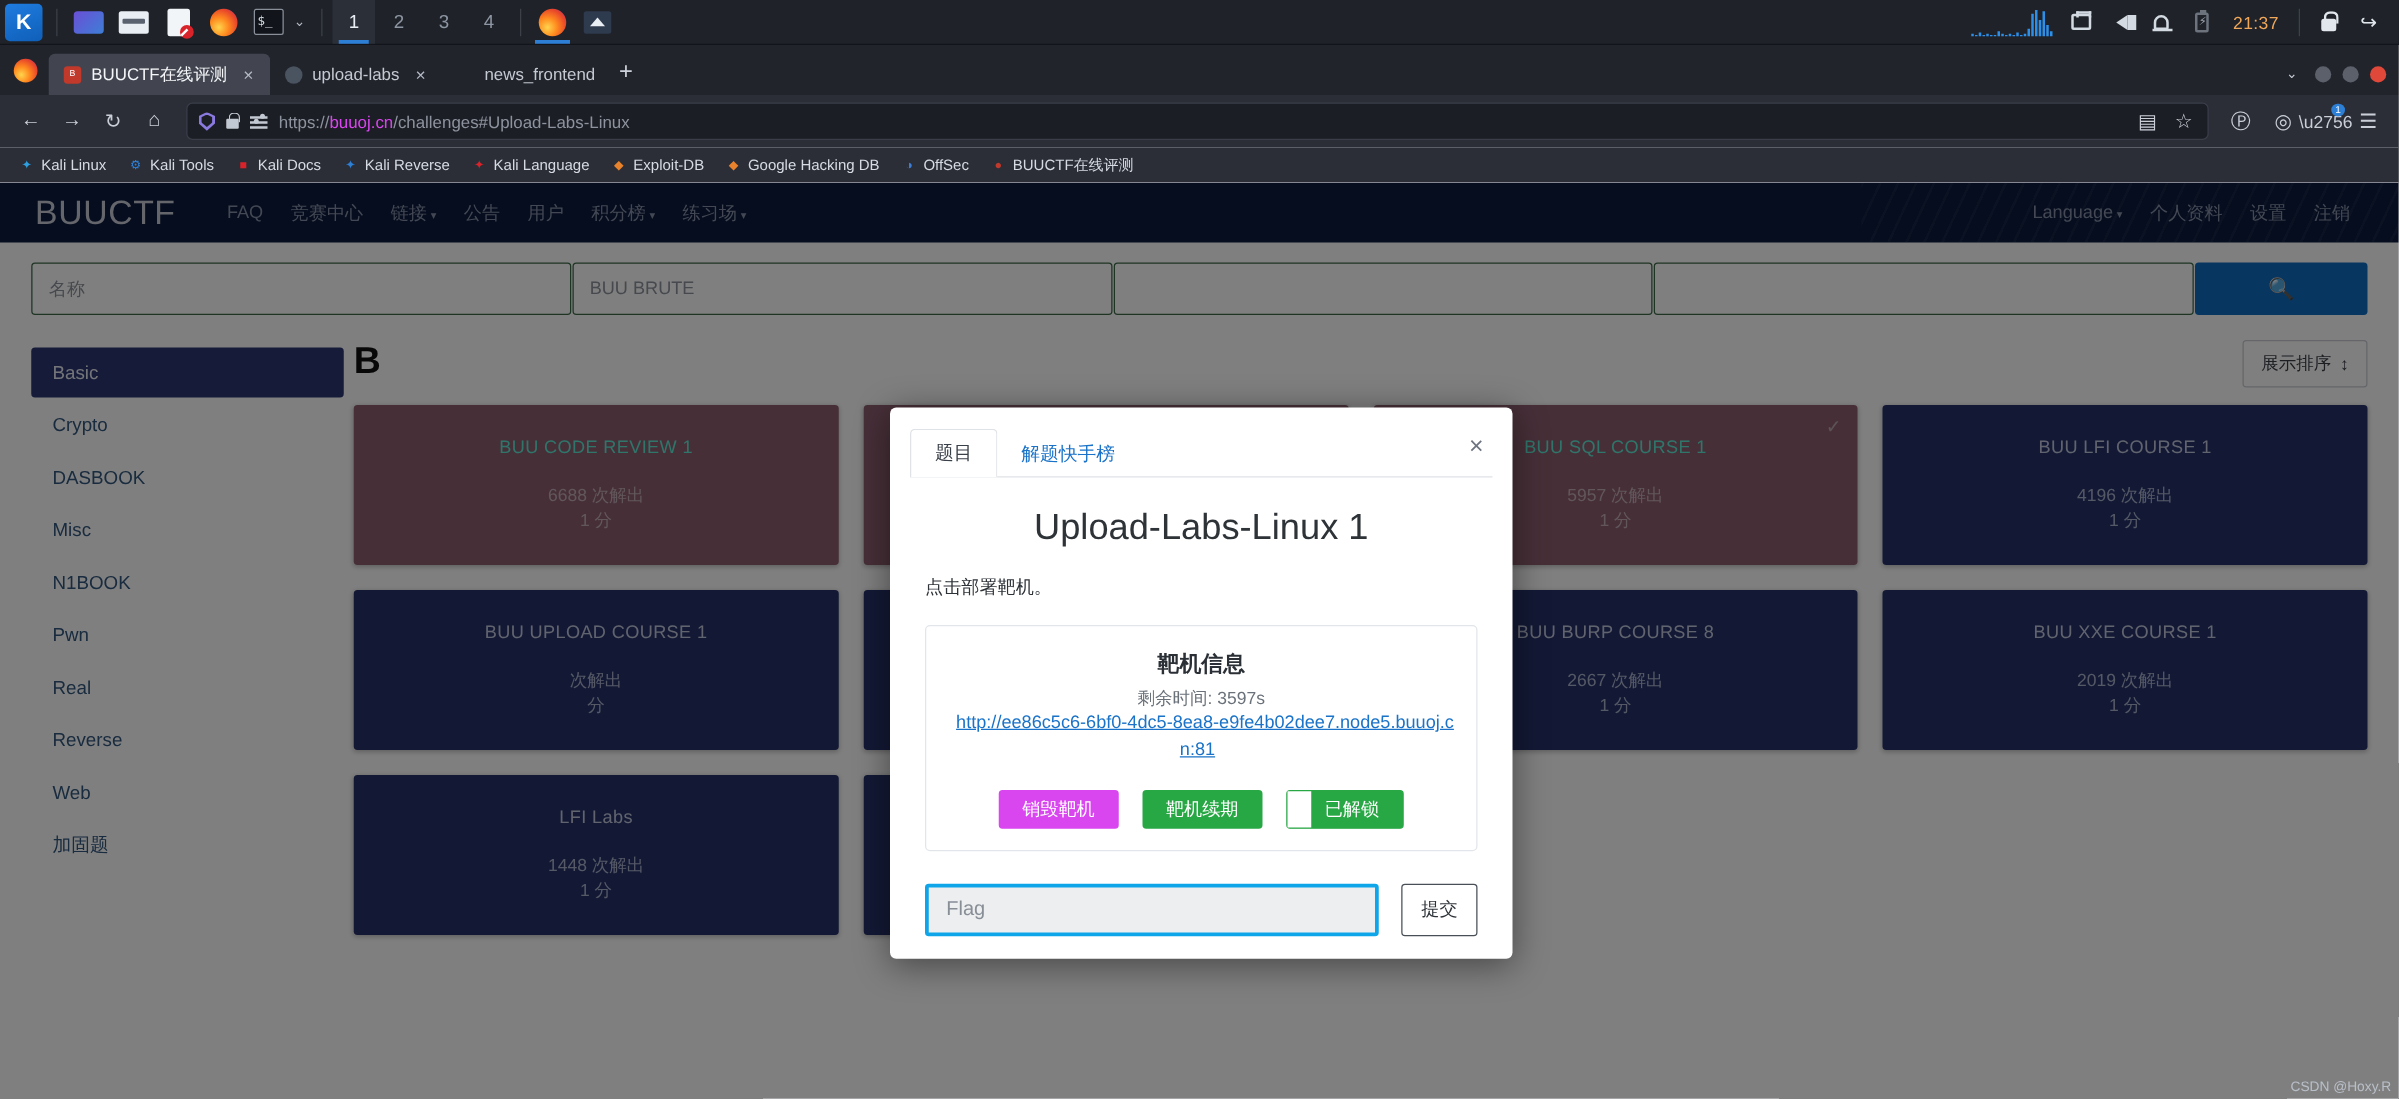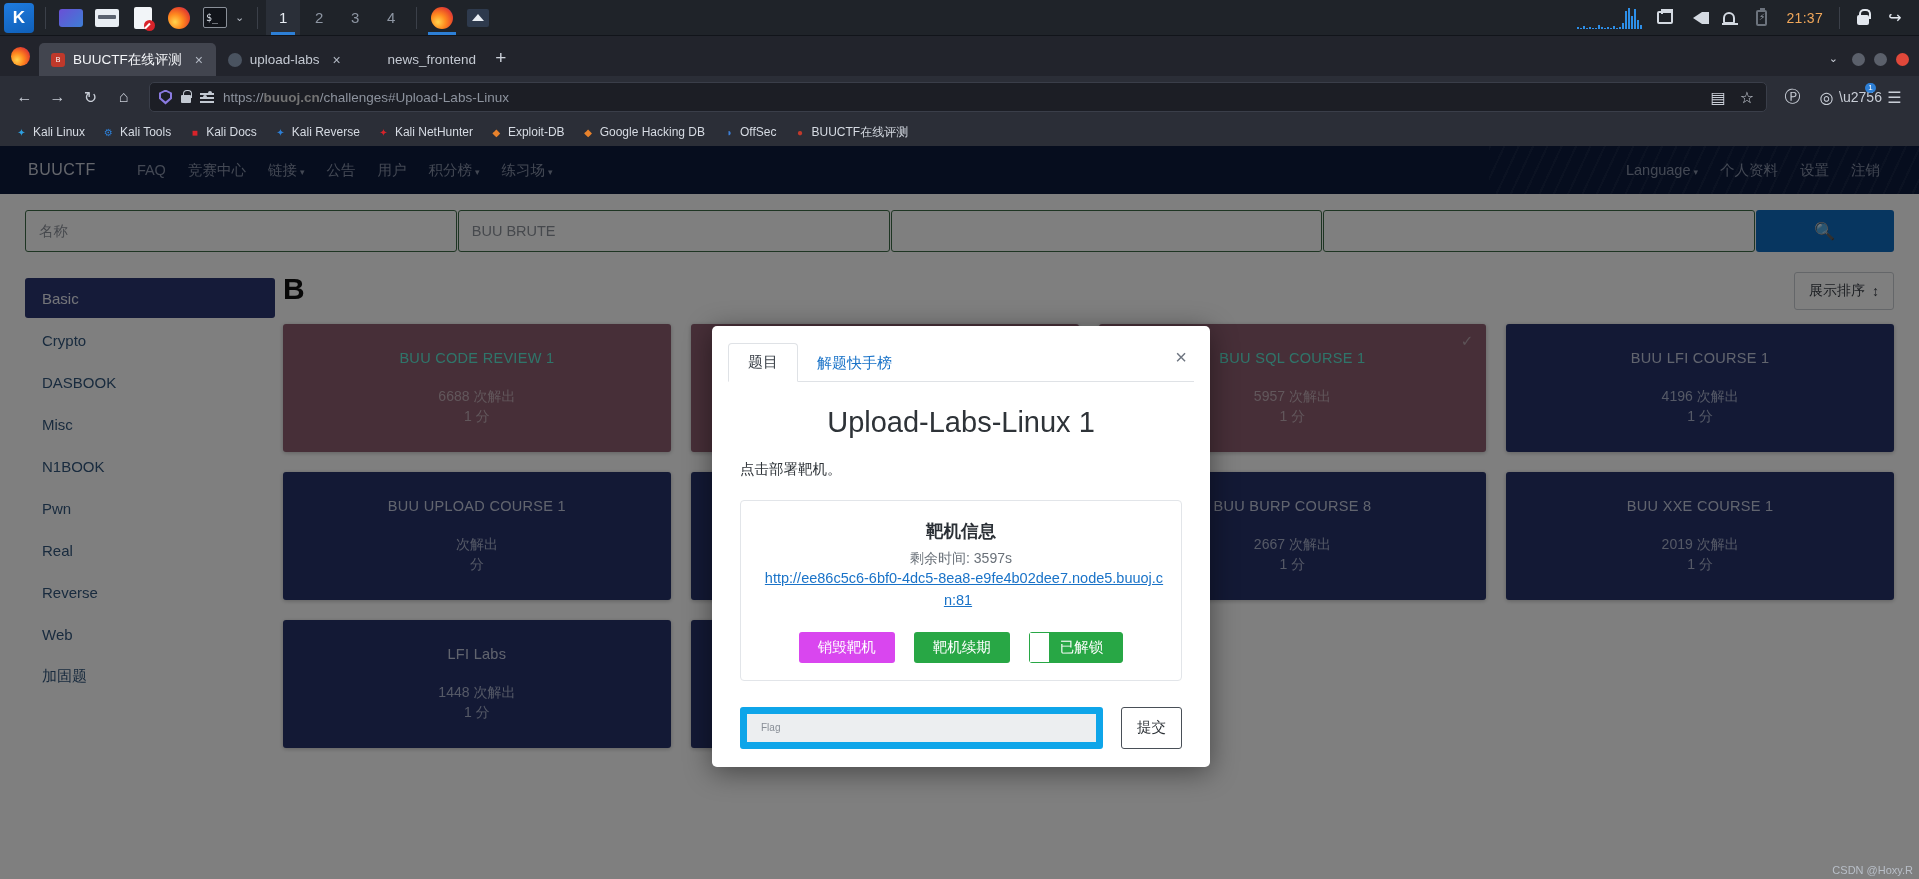--- a/index.html
+++ b/index.html
@@ -139,21 +139,21 @@
   .u-lock:before{content:"";position:absolute;left:1.5px;top:-5px;width:7px;height:7px;border:1.6px solid #c3c9d2;border-bottom:none;border-radius:4px 4px 0 0;}
   .u-perm { width: 14px; height: 12px; flex:none; position: relative; }
   .u-perm i { position:absolute; left:0; height:1.6px; background:#c3c9d2; }
   .u-perm i:nth-child(1){top:2px;width:14px;}
   .u-perm i:nth-child(2){top:6px;width:14px;}
   .u-perm i:nth-child(3){top:10px;width:14px;}
   .u-perm b { position:absolute; width:4px;height:4px;border-radius:50%;background:#c3c9d2; }
   .u-perm b:nth-of-type(1){top:0.2px;left:8px;}
   .u-perm b:nth-of-type(2){top:4.2px;left:3px;}
   #urltext { color: #9ea5b0; font-size: 13.5px; white-space: nowrap; flex:1 1 auto; }
-  #urltext b { color: #737373; font-weight: bold; }
+  #urltext b { color: #d946ef; font-weight: normal; }
   #urltext .u-dim { color: #8d939e; }
   #navright { display: flex; align-items: center; gap: 3px; }
   .badge-ext { position: relative; }
   .badge-ext .bnum {
     position: absolute; top: 1px; right: 0px;
     background: #2d7fd6; color: #fff; font-size: 8px; line-height: 10px;
     min-width: 11px; text-align: center; border-radius: 6px; padding: 0 2px;
   }
 
   #bookmarks { height: 28px; background: #2b2e37; display: flex; align-items: center; padding: 0 8px; gap: 3px; }
@@ -166,21 +166,21 @@
 
   #sitenav {
     height: 48px; background: #0c1a3c;
     display: flex; align-items: center; padding: 0 28px;
     position: relative; overflow: hidden;
   }
   #sitenav:before {
     content:""; position:absolute; right:0; top:0; width: 430px; height:100%;
     background: repeating-linear-gradient(115deg, rgba(255,255,255,.045) 0 2px, transparent 2px 13px);
   }
-  #brand { color: #c8cdd8; font-size: 16px; letter-spacing: .5px; margin-right: 30px; position: relative; }
+  #brand { color: #c8cdd8; font-size: 27px; letter-spacing: .5px; margin-right: 30px; position: relative; }
   .navlink { color: #8791a8; font-size: 14.5px; padding: 0 11px; position: relative; white-space: nowrap; }
   .navlink .car { font-size: 9px; margin-left: 3px; }
   #nav-spacer { flex: 1 1 auto; }
 
   #searchrow { display: flex; gap: 1px; padding: 16px 25px 0 25px; align-items: center; }
   .sfield {
     flex: 1 1 0; height: 42px; border: 1px solid #3d6b47; border-radius: 3px;
     display: flex; align-items: center; padding: 0 13px; color: #8d929b; font-size: 14.5px;
     background: #fff; white-space: nowrap; overflow: hidden;
   }
@@ -256,23 +256,23 @@
   #tm-url { font-size: 14.5px; color: #1a73c8; margin-top: 12px; line-height: 1.5; word-break: break-all; padding: 0 6px; }
   #tm-btns { display: flex; justify-content: center; gap: 19px; margin-top: 20px; }
   .tm-btn { height: 31px; padding: 0 19px; border-radius: 3px; color: #fff; font-size: 14.5px;
     display: flex; align-items: center; justify-content: center; }
   .btn-destroy { background: #d946ef; }
   .btn-renew { background: #28a745; }
   .btn-unlock { background: #28a745; position: relative; padding-left: 30px; border: 1px solid #28a745; }
   .btn-unlock:before { content:""; position: absolute; left: 0; top: 0; bottom: 0; width: 19px; background: #fff; }
   #flagrow { display: flex; gap: 18px; margin-top: 26px; align-items: stretch; }
   #flaginput {
-    flex: 1 1 auto; height: 42px; background: #eceef0; border: 7px solid #0ea5e9;
+    flex: 1 1 auto; height: 42px; background: #eceef0; border: 3px solid #0ea5e9;
     border-radius: 3px; display: flex; align-items: center; padding: 0 14px;
-    color: #888e96; font-size: 10px;
+    color: #888e96; font-size: 16px;
   }
   #submitbtn {
     width: 61px; border: 1px solid #494f57; border-radius: 3px; background: #fff;
     display: flex; align-items: center; justify-content: center; color: #2e3338; font-size: 14.5px;
   }
 
   #watermark {
     position: absolute; right: 6px; bottom: 3px; z-index: 60;
     color: #b9bfc8; font-size: 11px;
   }
@@ -434,21 +434,21 @@
     <div class="bm">
         <span class="bm-ic" style="color:#d8232a">■</span>
         <span>Kali Docs</span>
       </div>
     <div class="bm">
         <span class="bm-ic" style="color:#2d7fd6">✦</span>
         <span>Kali Reverse</span>
       </div>
     <div class="bm">
         <span class="bm-ic" style="color:#d8232a">✦</span>
-        <span>Kali NetHunter</span>
+        <span>Kali Language</span>
       </div>
     <div class="bm">
         <span class="bm-ic" style="color:#e8822c">◆</span>
         <span>Exploit-DB</span>
       </div>
     <div class="bm">
         <span class="bm-ic" style="color:#e8822c">◆</span>
         <span>Google Hacking DB</span>
       </div>
     <div class="bm">

